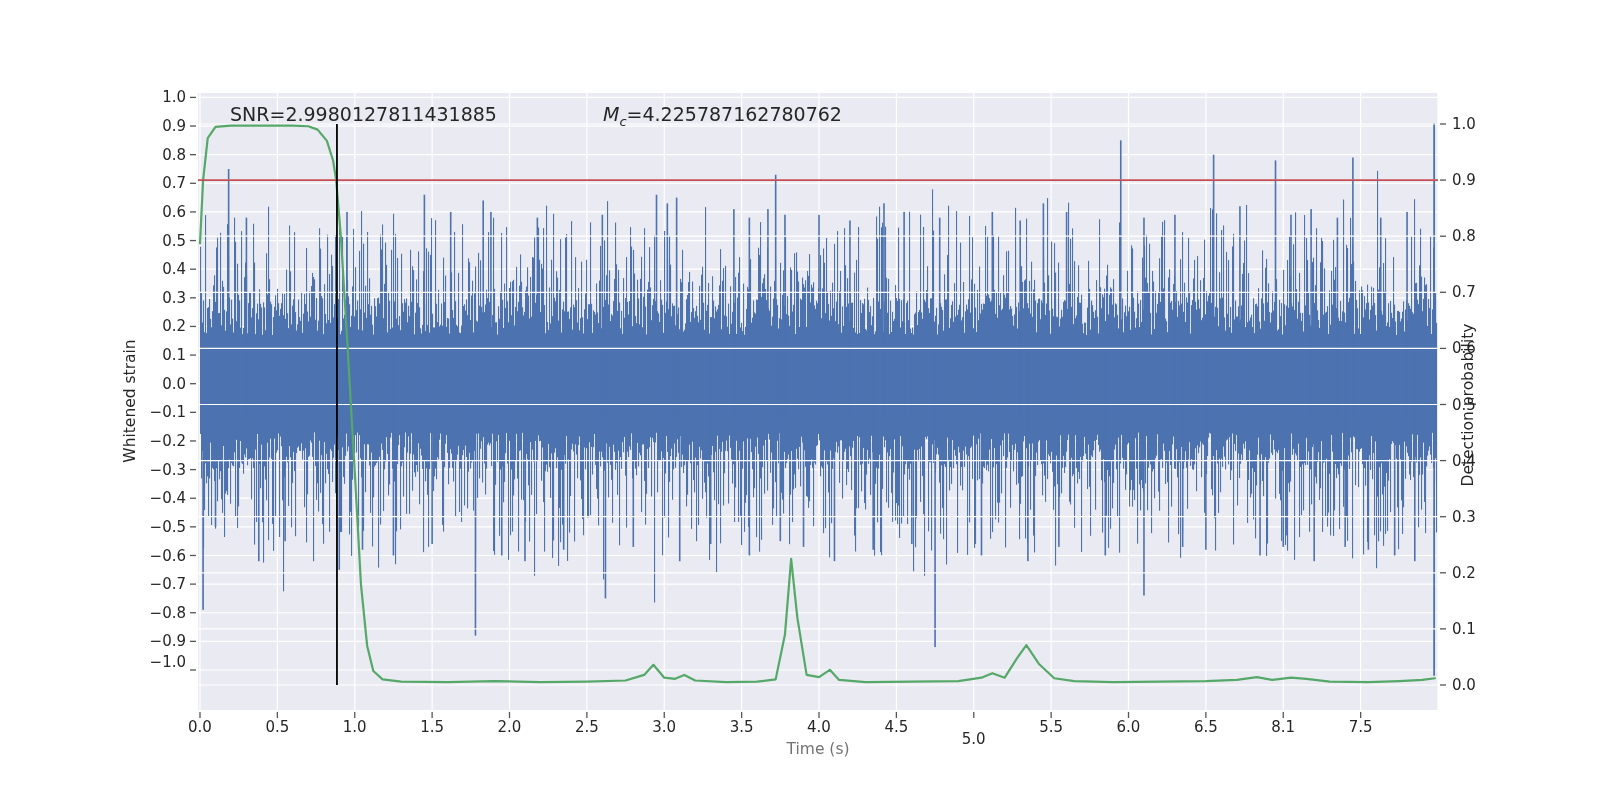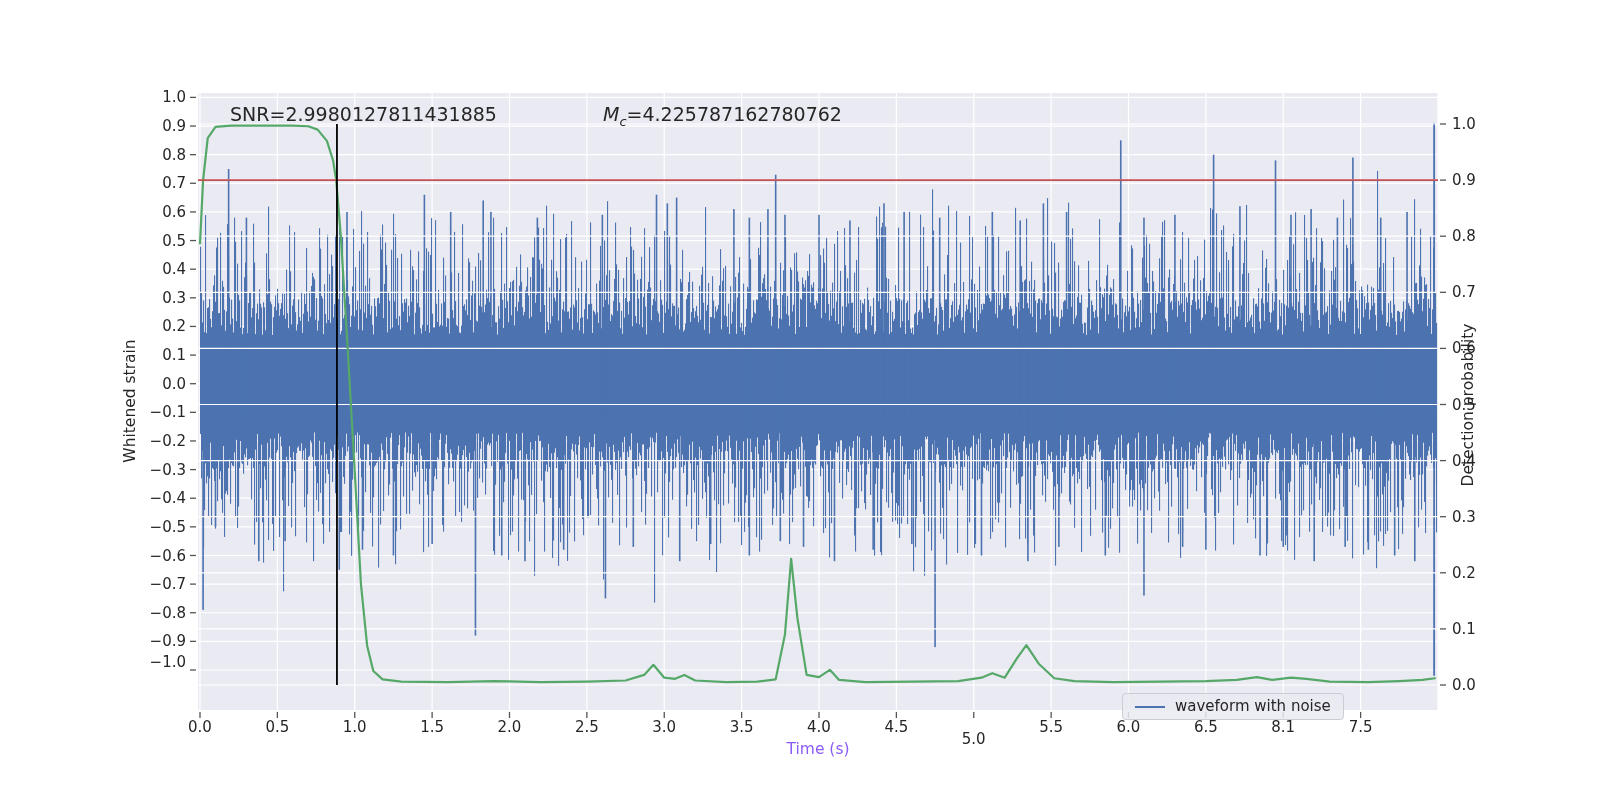--- a/index.html
+++ b/index.html
@@ -7,21 +7,21 @@
        font-family:"DejaVu Sans","Liberation Sans",sans-serif;color:#262626;}
   #plot-svg{position:absolute;left:0;top:0;}
   .title{position:absolute;top:69px;left:198px;width:1240px;text-align:center;
          font-size:15px;color:#262626;}
   .anno{position:absolute;top:103px;font-size:19px;color:#262626;white-space:nowrap;}
   .anno .it{font-style:italic;}
   .anno sub{font-size:13px;font-style:italic;}
   .tick-label{position:absolute;font-size:15px;color:#262626;white-space:nowrap;}
   .ylab{position:absolute;font-size:15.5px;color:#262626;white-space:nowrap;
         transform:rotate(-90deg);transform-origin:center center;}
-  .xlab{position:absolute;font-size:15.5px;color:#8b5cf6;left:198px;width:1240px;
+  .xlab{position:absolute;font-size:15.5px;color:#737373;left:198px;width:1240px;
         text-align:center;top:740px;}
   .legend{position:absolute;left:1122px;top:693px;height:25px;padding:0 12px;
           background:rgba(234,234,242,0.85);border:1px solid #ccccd6;border-radius:4px;
           display:flex;align-items:center;gap:10px;}
   .legend .swatch{display:inline-block;width:30px;height:0;border-top:2.5px solid #4c72b0;}
   .legend .lab{font-size:15px;color:#262626;line-height:25px;}
 </style>
 </head>
 <body>
 
@@ -1450,24 +1450,20 @@
   <div class="anno" style="left:603px">
     <span class="it">M</span><sub>c</sub><span>=4.225787162780762</span>
   </div>
 
   <div class="ylab" style="left:60px;top:392px;width:140px;text-align:center;">Whitened strain</div>
 
   <div class="ylab" style="left:1383px;top:396px;width:170px;text-align:center;">Detection probability</div>
 
   <div class="xlab">Time (s)</div>
 
-  <div class="legend">
-    <span class="swatch"></span>
-    <span class="lab">waveform with noise</span>
-  </div>
 <div class="tick-label" style="right: 1414px; top: 88.4px;">1.0</div>
     <div class="tick-label" style="right: 1414px; top: 117.03px;">0.9</div>
     <div class="tick-label" style="right: 1414px; top: 145.66px;">0.8</div>
     <div class="tick-label" style="right: 1414px; top: 174.29px;">0.7</div>
     <div class="tick-label" style="right: 1414px; top: 202.92px;">0.6</div>
     <div class="tick-label" style="right: 1414px; top: 231.55px;">0.5</div>
     <div class="tick-label" style="right: 1414px; top: 260.18px;">0.4</div>
     <div class="tick-label" style="right: 1414px; top: 288.81px;">0.3</div>
     <div class="tick-label" style="right: 1414px; top: 317.44px;">0.2</div>
     <div class="tick-label" style="right: 1414px; top: 346.07px;">0.1</div>

